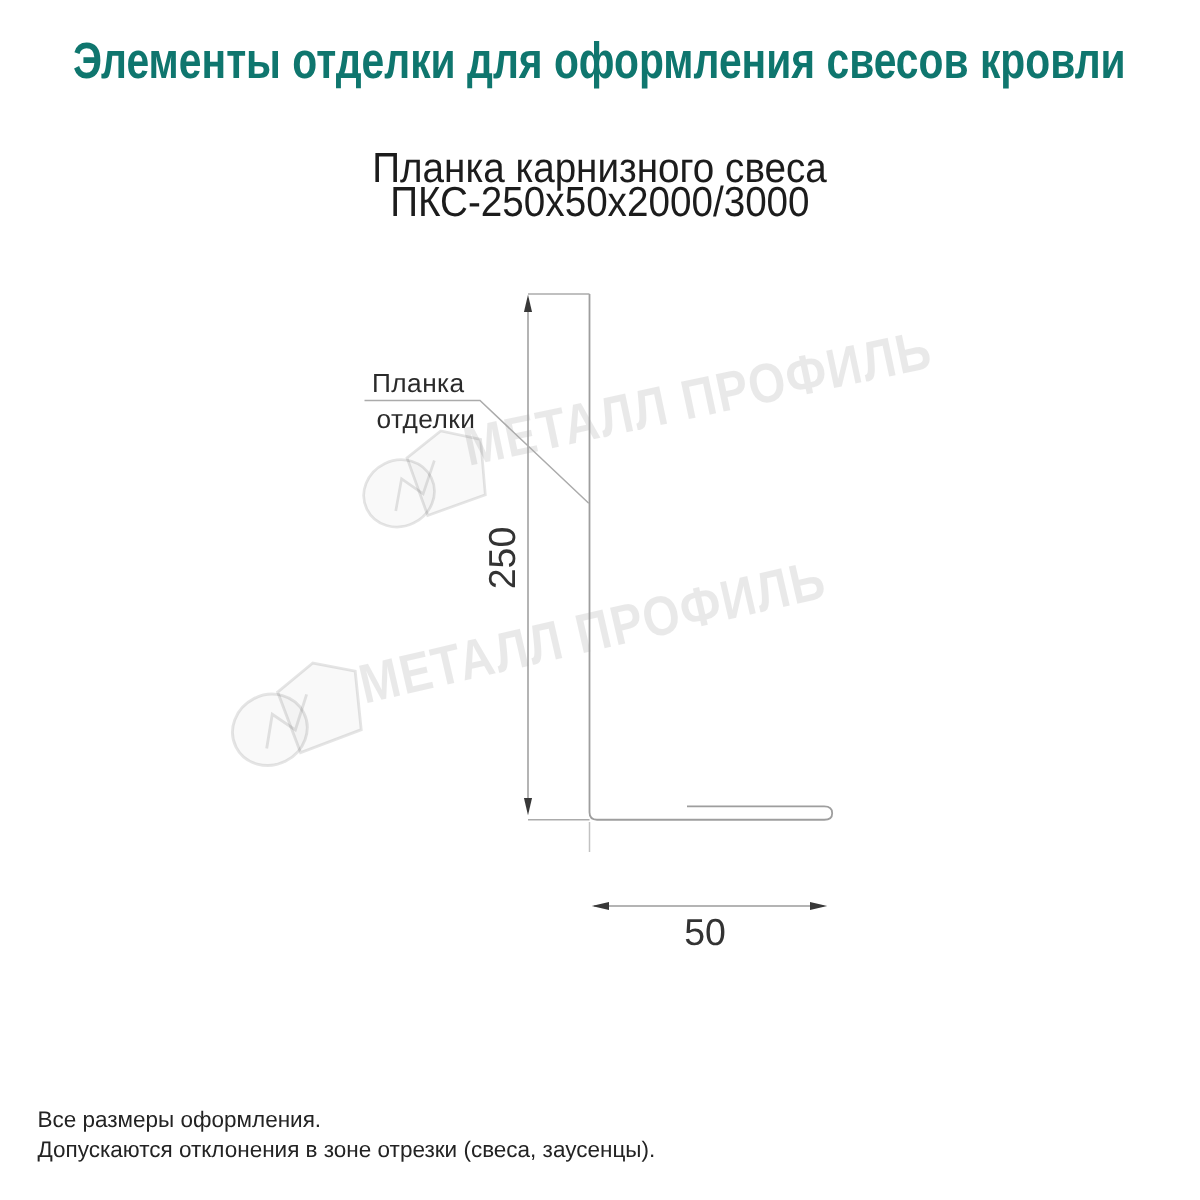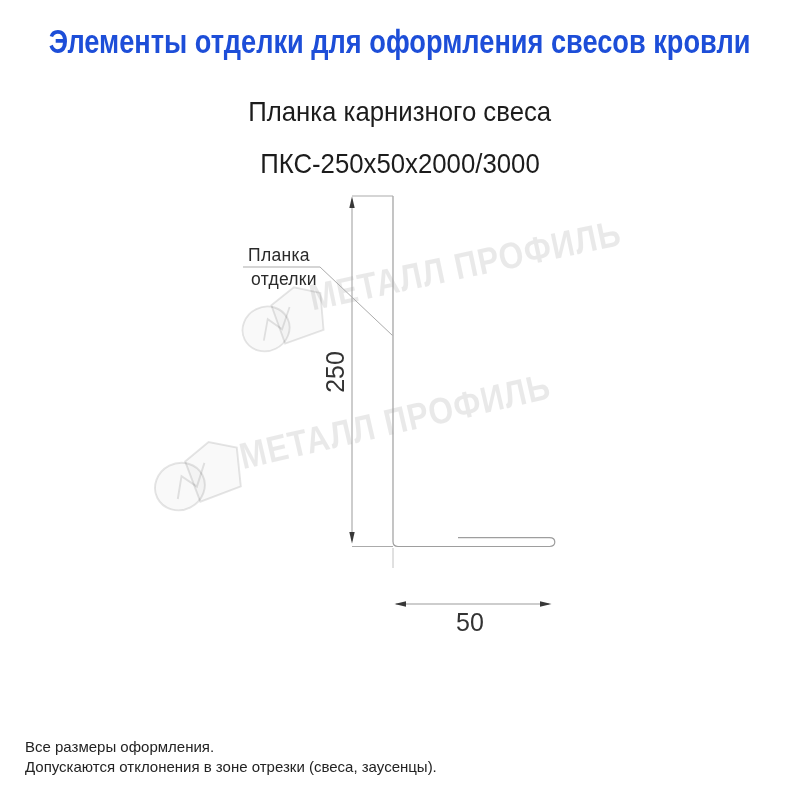--- a/index.html
+++ b/index.html
@@ -1,23 +1,23 @@
 <!DOCTYPE html>
 <html><head>
 <meta charset="utf-8">
 <style>
   html,body{margin:0;padding:0;background:#fff;}
   body{width:800px;height:800px;position:relative;overflow:hidden;
        font-family:"Liberation Sans", sans-serif;-webkit-font-smoothing:antialiased;}
   .abs{position:absolute;}
   .centerrow{left:0;width:800px;display:flex;justify-content:center;white-space:nowrap;}
-  .title{top:22px;font-size:34px;font-weight:bold;color:#1d4ed8;}
+  .title{top:22px;font-size:34px;font-weight:bold;color:#0f766e;}
   .title .squeeze{display:inline-block;transform:scaleX(0.80);transform-origin:center;}
   .subtitle{top:96px;font-size:28px;font-weight:400;color:#1c1c1c;}
-  .model{top:148px;font-size:28px;font-weight:400;color:#1c1c1c;}
+  .model{top:119px;font-size:28px;font-weight:400;color:#1c1c1c;}
   .subtitle .squeeze,.model .squeeze{display:inline-block;transform:scaleX(0.92);transform-origin:center;}
   .facelabel{font-size:17.5px;color:#2a2a2a;letter-spacing:.3px;}
   .dimtext{font-size:25px;color:#333;text-align:center;}
   .dim250{left:294px;top:359px;width:80px;height:26px;transform:rotate(-90deg);}
   .dim50{left:440px;top:608px;width:60px;}
   .footer{left:25px;top:737px;font-size:15px;color:#232323;line-height:20px;}
   .wm{display:flex;align-items:center;pointer-events:none;transform-origin:left center;}
   .wm-text{font-size:37px;font-weight:bold;letter-spacing:1px;color:rgba(0,0,0,0.085);
            transform:scaleX(0.86);transform-origin:left center;white-space:nowrap;}
   .wm1{left:240px;top:292px;transform:rotate(-12deg);}

